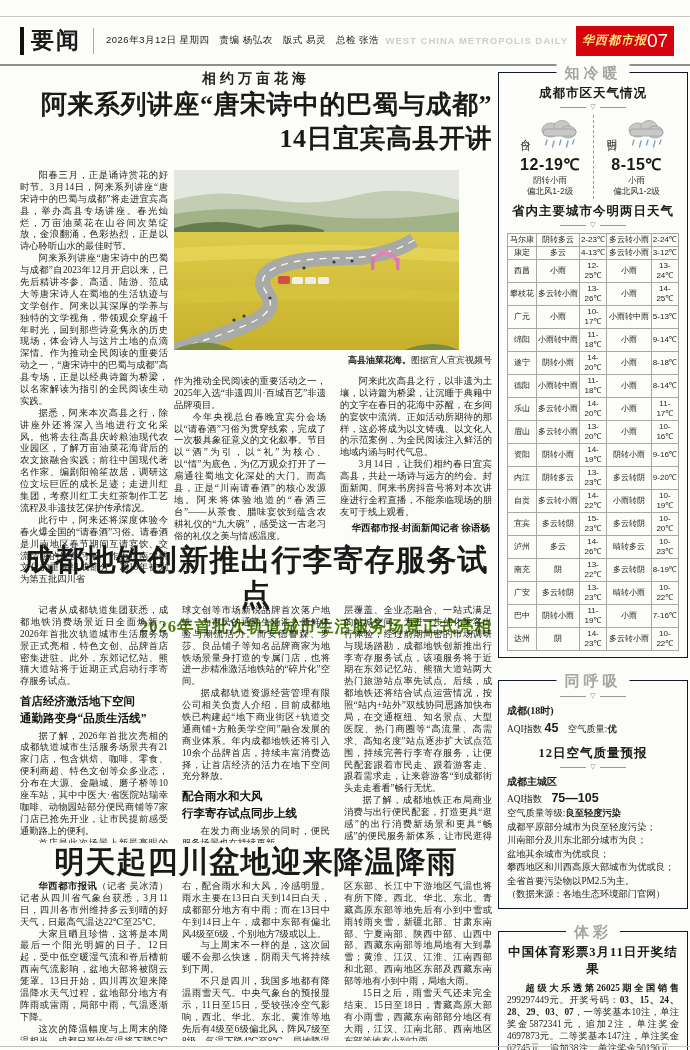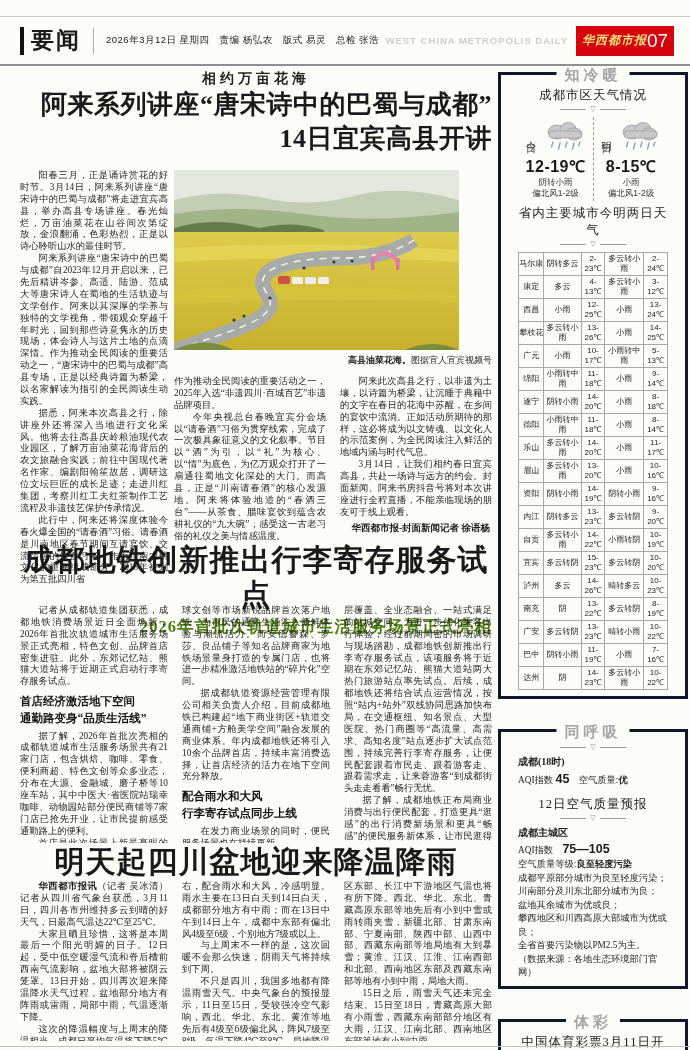--- a/index.html
+++ b/index.html
@@ -47,24 +47,24 @@
   .subhd{font-size:11.5px;font-weight:bold;line-height:1.45;color:#111}
   .subhd.first{margin-top:5px}
   .subhd.last{margin-bottom:4px}
   
   .rain{position:absolute;top:845px;left:20px;width:472px;height:200px}
   .r-c1{top:36px;left:0;width:148px;height:160px}
   .r-c2{top:36px;left:162px;width:148px;height:160px}
   .r-c3{top:36px;left:324px;width:148px;height:160px}
   
   .sidebar{position:absolute;left:498px;top:72px;width:190px}
-  .sbox{border:3px solid #0f172a;position:relative;background:#fcfcf9;padding:10px 17px 6px;margin-bottom:30px}
+  .sbox{border:1px solid #0f172a;position:relative;background:#fcfcf9;padding:10px 8px 6px;margin-bottom:22px}
   .sbox-title{position:absolute;top:-9px;left:50%;transform:translateX(-50%);background:#fcfcf9;
               padding:0 8px;color:#a5a5a5;font-size:15px;font-weight:bold;letter-spacing:4px;white-space:nowrap}
-  .sb-h{font-size:12.5px;font-weight:normal;text-align:center;letter-spacing:1px;margin-top:2px}
+  .sb-h{font-size:12.5px;font-weight:bold;text-align:center;letter-spacing:1px;margin-top:2px}
   .deco{display:flex;align-items:center;justify-content:center;margin:2px 0 4px}
   .deco .ln{width:26px;height:1px;background:#9a9a9a}
   .deco .tri{font-size:7px;color:#8a8a8a;margin:0 4px;line-height:1}
   .panels{display:flex;margin:2px 0 4px}
   .panel{width:50%;display:flex;flex-direction:column;align-items:center;padding:2px 0}
   .panel+.panel{border-left:1px dashed #999}
   .p-top{display:flex;align-items:center}
   .vlabel{writing-mode:vertical-rl;font-size:10.5px;letter-spacing:3px;color:#333;margin-right:2px;
           font-family:"Liberation Sans",sans-serif}
   .temp{font-size:16px;font-weight:bold;font-family:"Liberation Sans",sans-serif;margin-top:2px;letter-spacing:.5px}

